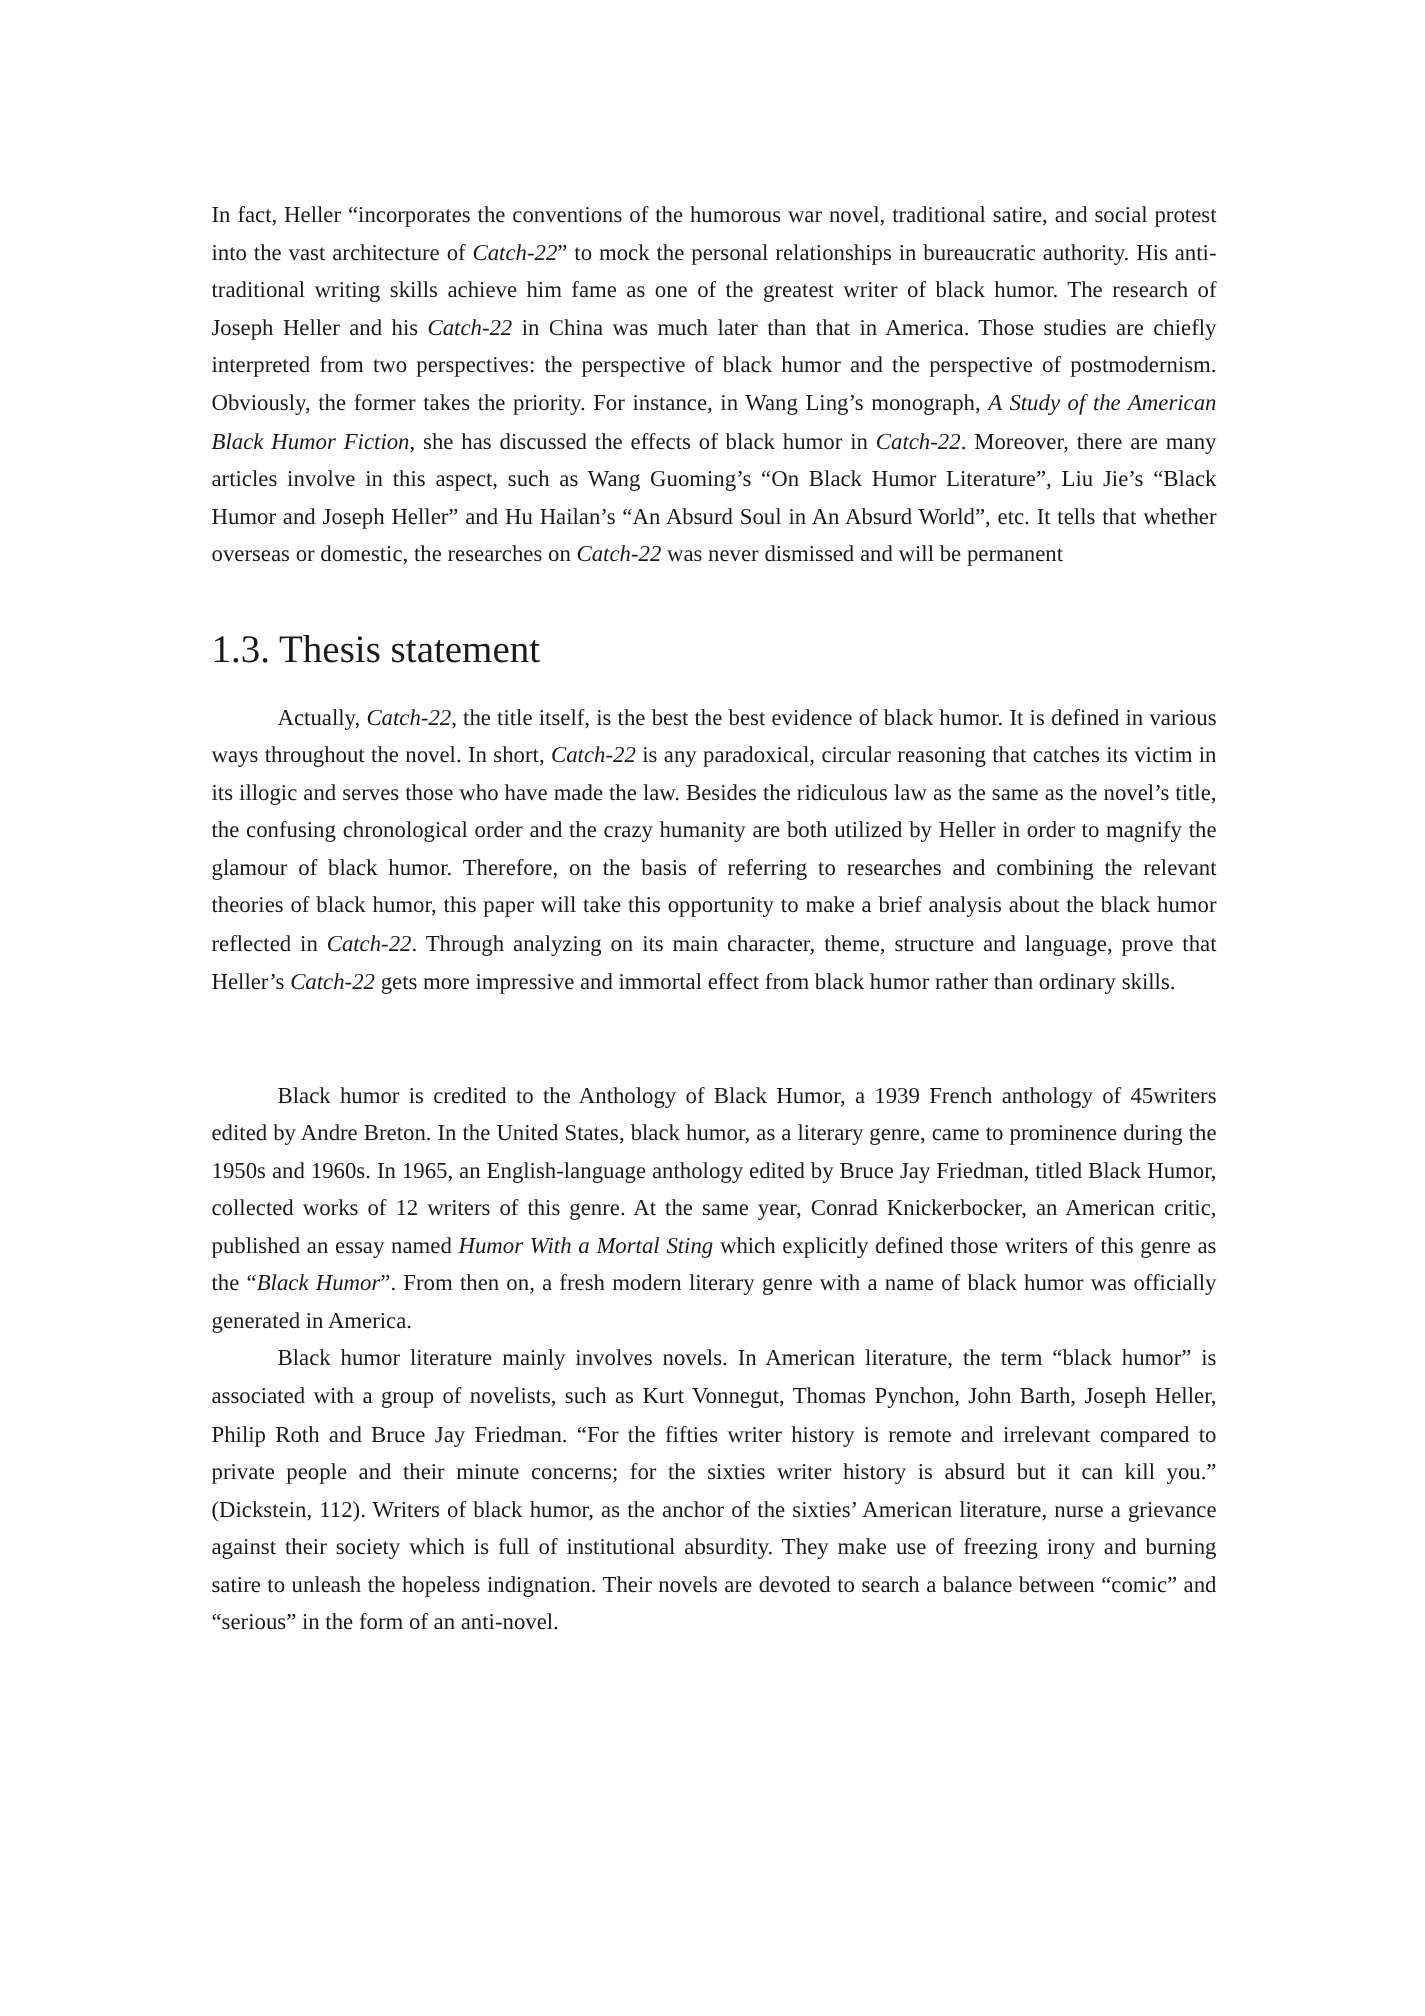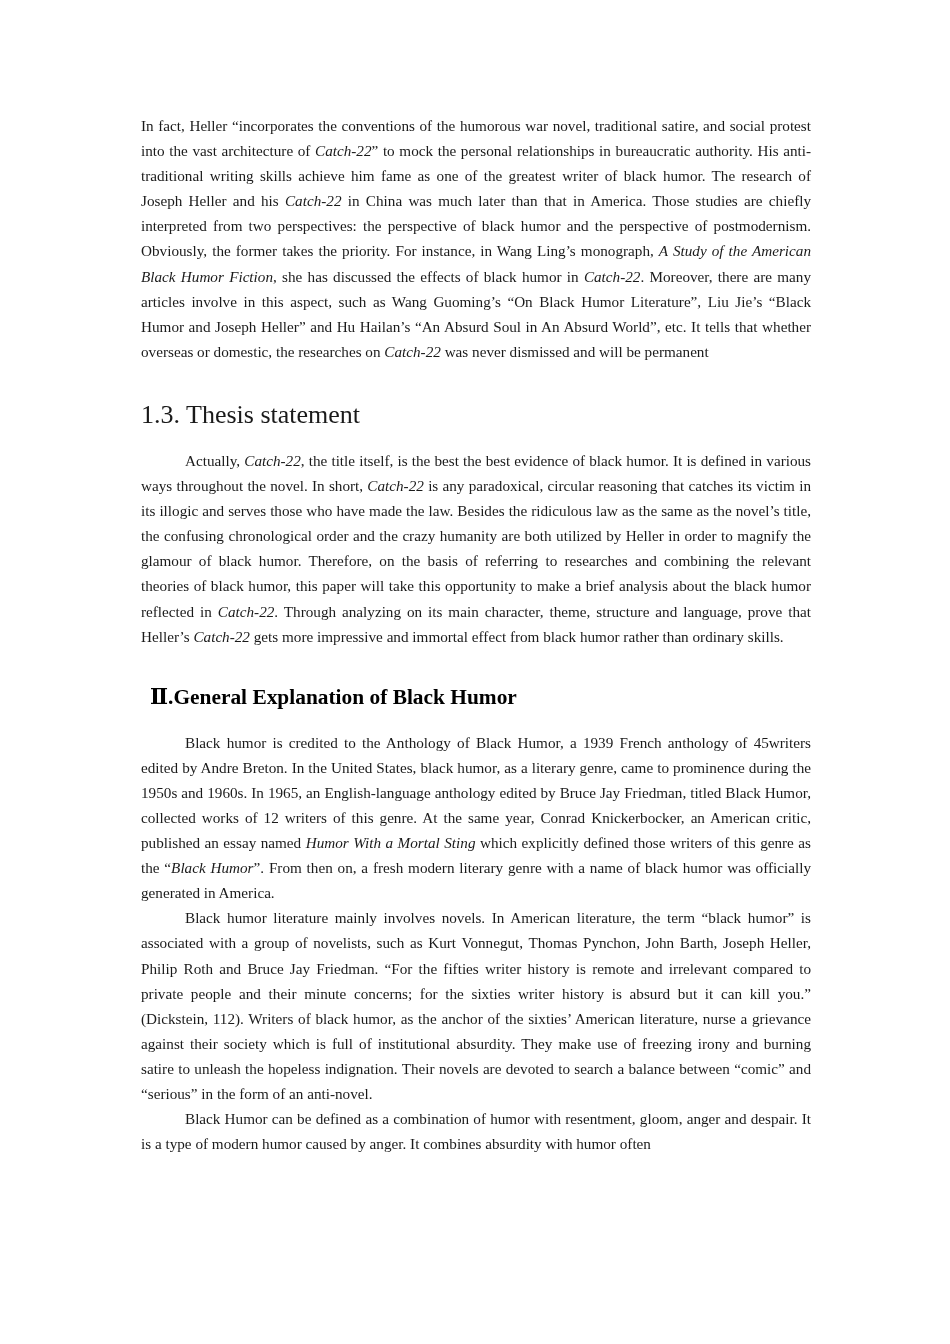--- a/index.html
+++ b/index.html
@@ -16,21 +16,21 @@
   }
   .page {
     position: relative;
     width: 950px;
     height: 1344px;
     background: #ffffff;
   }
   .content {
     position: absolute;
     left: 141px;
-    top: 113px;
+    top: 131px;
     width: 670px;
   }
   p.body-par {
     margin: 0;
     font-size: 15.2px;
     line-height: 25.1px;
     text-align: justify;
     text-justify: inter-word;
     color: #1a1a1a;
     -webkit-font-smoothing: antialiased;
@@ -72,24 +72,22 @@
     <div class="gap-after-par-1"></div>
 
     <h2 class="sec-heading">1.3. Thesis statement</h2>
 
     <div class="gap-after-heading-13"></div>
 
     <p class="body-par indent"><span>Actually, </span><i>Catch-22</i><span>, the title itself, is the best the best evidence of black humor. It is defined in various ways throughout the novel. In short, </span><i>Catch-22</i><span> is any paradoxical, circular reasoning that catches its victim in its illogic and serves those who have made the law. Besides the ridiculous law as the same as the novel’s title, the confusing chronological order and the crazy humanity are both utilized by Heller in order to magnify the glamour of black humor. Therefore, on the basis of referring to researches and combining the relevant theories of black humor, this paper will take this opportunity to make a brief analysis about the black humor reflected in </span><i>Catch-22</i><span>. Through analyzing on its main character, theme, structure and language, prove that Heller’s </span><i>Catch-22</i><span> gets more impressive and immortal effect from black humor rather than ordinary skills.</span></p>
 
     <div class="gap-after-par-thesis"></div>
 
-    <h1 class="chapter-heading">Ⅱ.General Explanation of Black Humor</h1>
 
     <div class="gap-after-chapter-heading"></div>
 
     <p class="body-par indent"><span>Black humor is credited to the Anthology of Black Humor, a 1939 French anthology of 45writers edited by Andre Breton. In the United States, black humor, as a literary genre, came to prominence during the 1950s and 1960s. In 1965, an English-language anthology edited by Bruce Jay Friedman, titled Black Humor, collected works of 12 writers of this genre. At the same year, Conrad Knickerbocker, an American critic, published an essay named </span><i>Humor With a Mortal Sting</i><span> which explicitly defined those writers of this genre as the “</span><i>Black Humor</i><span>”. From then on, a fresh modern literary genre with a name of black humor was officially generated in America.</span></p>
 
     <p class="body-par indent">Black humor literature mainly involves novels. In American literature, the term “black humor” is associated with a group of novelists, such as Kurt Vonnegut, Thomas Pynchon, John Barth, Joseph Heller, Philip Roth and Bruce Jay Friedman. “For the fifties writer history is remote and irrelevant compared to private people and their minute concerns; for the sixties writer history is absurd but it can kill you.” (Dickstein, 112). Writers of black humor, as the anchor of the sixties’ American literature, nurse a grievance against their society which is full of institutional absurdity. They make use of freezing irony and burning satire to unleash the hopeless indignation. Their novels are devoted to search a balance between “comic” and “serious” in the form of an anti-novel.</p>
 
-    <p class="body-par indent">Black Humor can be defined as a combination of humor with resentment, gloom, anger and despair. It is a type of modern humor caused by anger. It combines absurdity with humor often</p>
 
   </div>
 </div>
 
 </body></html>

